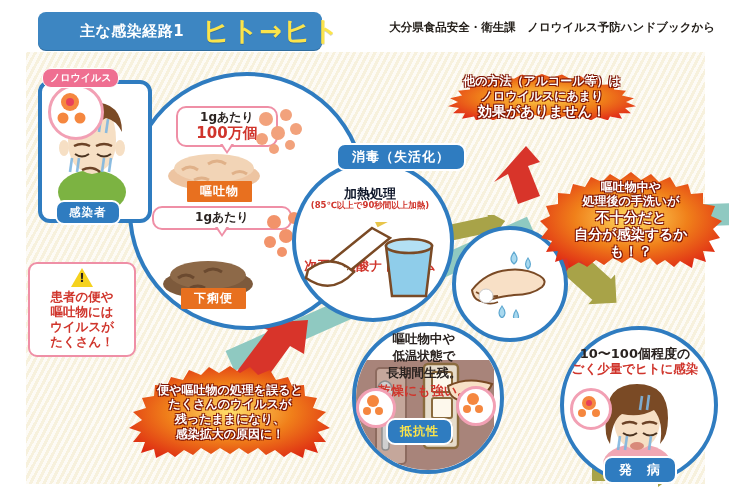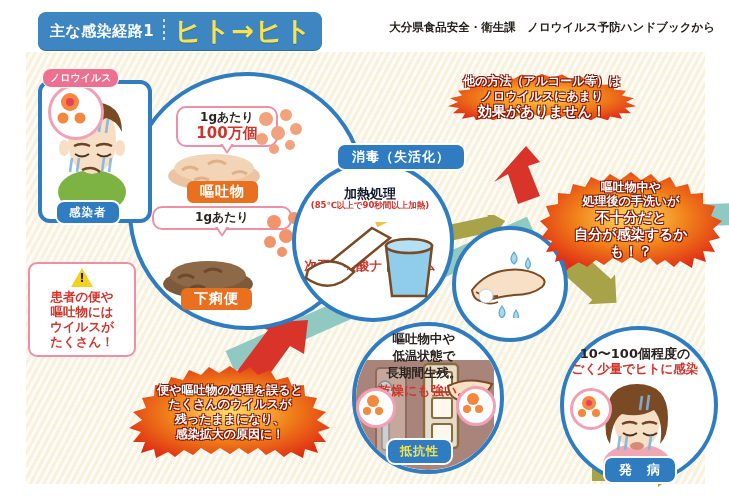--- a/index.html
+++ b/index.html
@@ -34,21 +34,21 @@
 
   
   .header-chip{
     position:absolute;left:38px;top:12px;width:284px;height:38px;
     background:#3d86c2;border-radius:8px;
     box-shadow:0 1px 0 #2f6c9e;
     display:flex;align-items:center;
   }
   .header-route{
     color:#fff;font-weight:bold;font-size:15px;letter-spacing:.5px;
-    padding-left:12px;white-space:nowrap;
+    padding-left:12px;white-space:nowrap;margin-left:30px;
   }
   .header-sep{
     width:2px;height:24px;margin:0 9px;
     background:repeating-linear-gradient(#cfe3f3 0 3px, transparent 3px 6px);
   }
   .header-main{
     color:#fbe44b;font-weight:bold;font-size:27px;letter-spacing:1px;
     text-shadow:0 1px 0 rgba(0,0,0,.18);white-space:nowrap;
   }
   .credit{
@@ -89,22 +89,22 @@
     border:1.5px solid #fff;
   }
   
   .tag-blue{
     position:absolute;background:#2f7cc0;color:#fff;border-radius:9px;
     font-size:13px;font-weight:bold;padding:3px 14px;white-space:nowrap;
     border:2px solid #fff;text-align:center;letter-spacing:1px;
   }
   .tag-blue.small{font-size:11.5px;padding:3px 12px;}
   .tag-orange{
-    position:absolute;background:#e8701f;color:#fff;border-radius:6px;
-    font-size:14px;font-weight:bold;padding:2px 13px;white-space:nowrap;
+    position:absolute;background:#e8701f;color:#fff;border-radius:1px;
+    font-size:12px;font-weight:bold;padding:2px 13px;white-space:nowrap;
     letter-spacing:1px;
   }
   .tag-blue-y{
     position:absolute;background:#2f7cc0;color:#fbe44b;border-radius:9px;
     font-size:12px;font-weight:bold;padding:3px 12px;white-space:nowrap;
     border:2px solid #fff;letter-spacing:1px;
   }
 
   
   .bub-pink{
@@ -417,21 +417,21 @@
     <circle cx="12" cy="8" r="6" fill="#f5873f"></circle>
       <circle cx="6" cy="18" r="4" fill="#f5873f"></circle>
       <circle cx="18" cy="18" r="4" fill="#f5873f"></circle>
   </svg>
   <div class="circ" style="left:456px;top:386px;width:34px;height:34px;border:3px solid #f2a0b4;background:#fff;"></div>
   <svg style="position:absolute;left:461px;top:391px;" width="24" height="24">
     <circle cx="12" cy="8" r="6" fill="#f5873f"></circle>
       <circle cx="6" cy="18" r="4" fill="#f5873f"></circle>
       <circle cx="18" cy="18" r="4" fill="#f5873f"></circle>
   </svg>
-  <div class="tag-blue-y" style="left:386px;top:438px;">抵抗性</div>
+  <div class="tag-blue-y" style="left:386px;top:418px;">抵抗性</div>
 
   <div class="circ" style="left:560px;top:326px;width:150px;height:150px;"></div>
   <div class="cap-text" style="left:566px;top:346px;width:138px;font-size:13px;color:#2a2320;">10〜100個程度の</div>
   <div class="cap-text" style="left:562px;top:362px;width:146px;font-size:12.5px;color:#d0352c;">ごく少量でヒトに感染</div>
 
   <svg style="position:absolute;left:594px;top:378px;" width="86" height="92">
     <ellipse cx="43" cy="86" rx="34" ry="20" fill="#f0a7b4"></ellipse>
     <path d="M20 40 q0 -32 23 -32 q23 0 23 32 q0 28 -23 32 q-23 -4 -23 -32z" fill="#f6dfc4"></path>
     <path d="M12 40 q0 -34 31 -34 q31 0 31 34 q0 18 -8 26 q4 -22 -6 -34 q-14 8 -32 4 q-10 6 -12 30 q-6 -8 -4 -26z" fill="#7a4a25"></path>
     <path d="M28 46 q8 -4 15 0" stroke="#6b4226" stroke-width="2.4" fill="none"></path>

